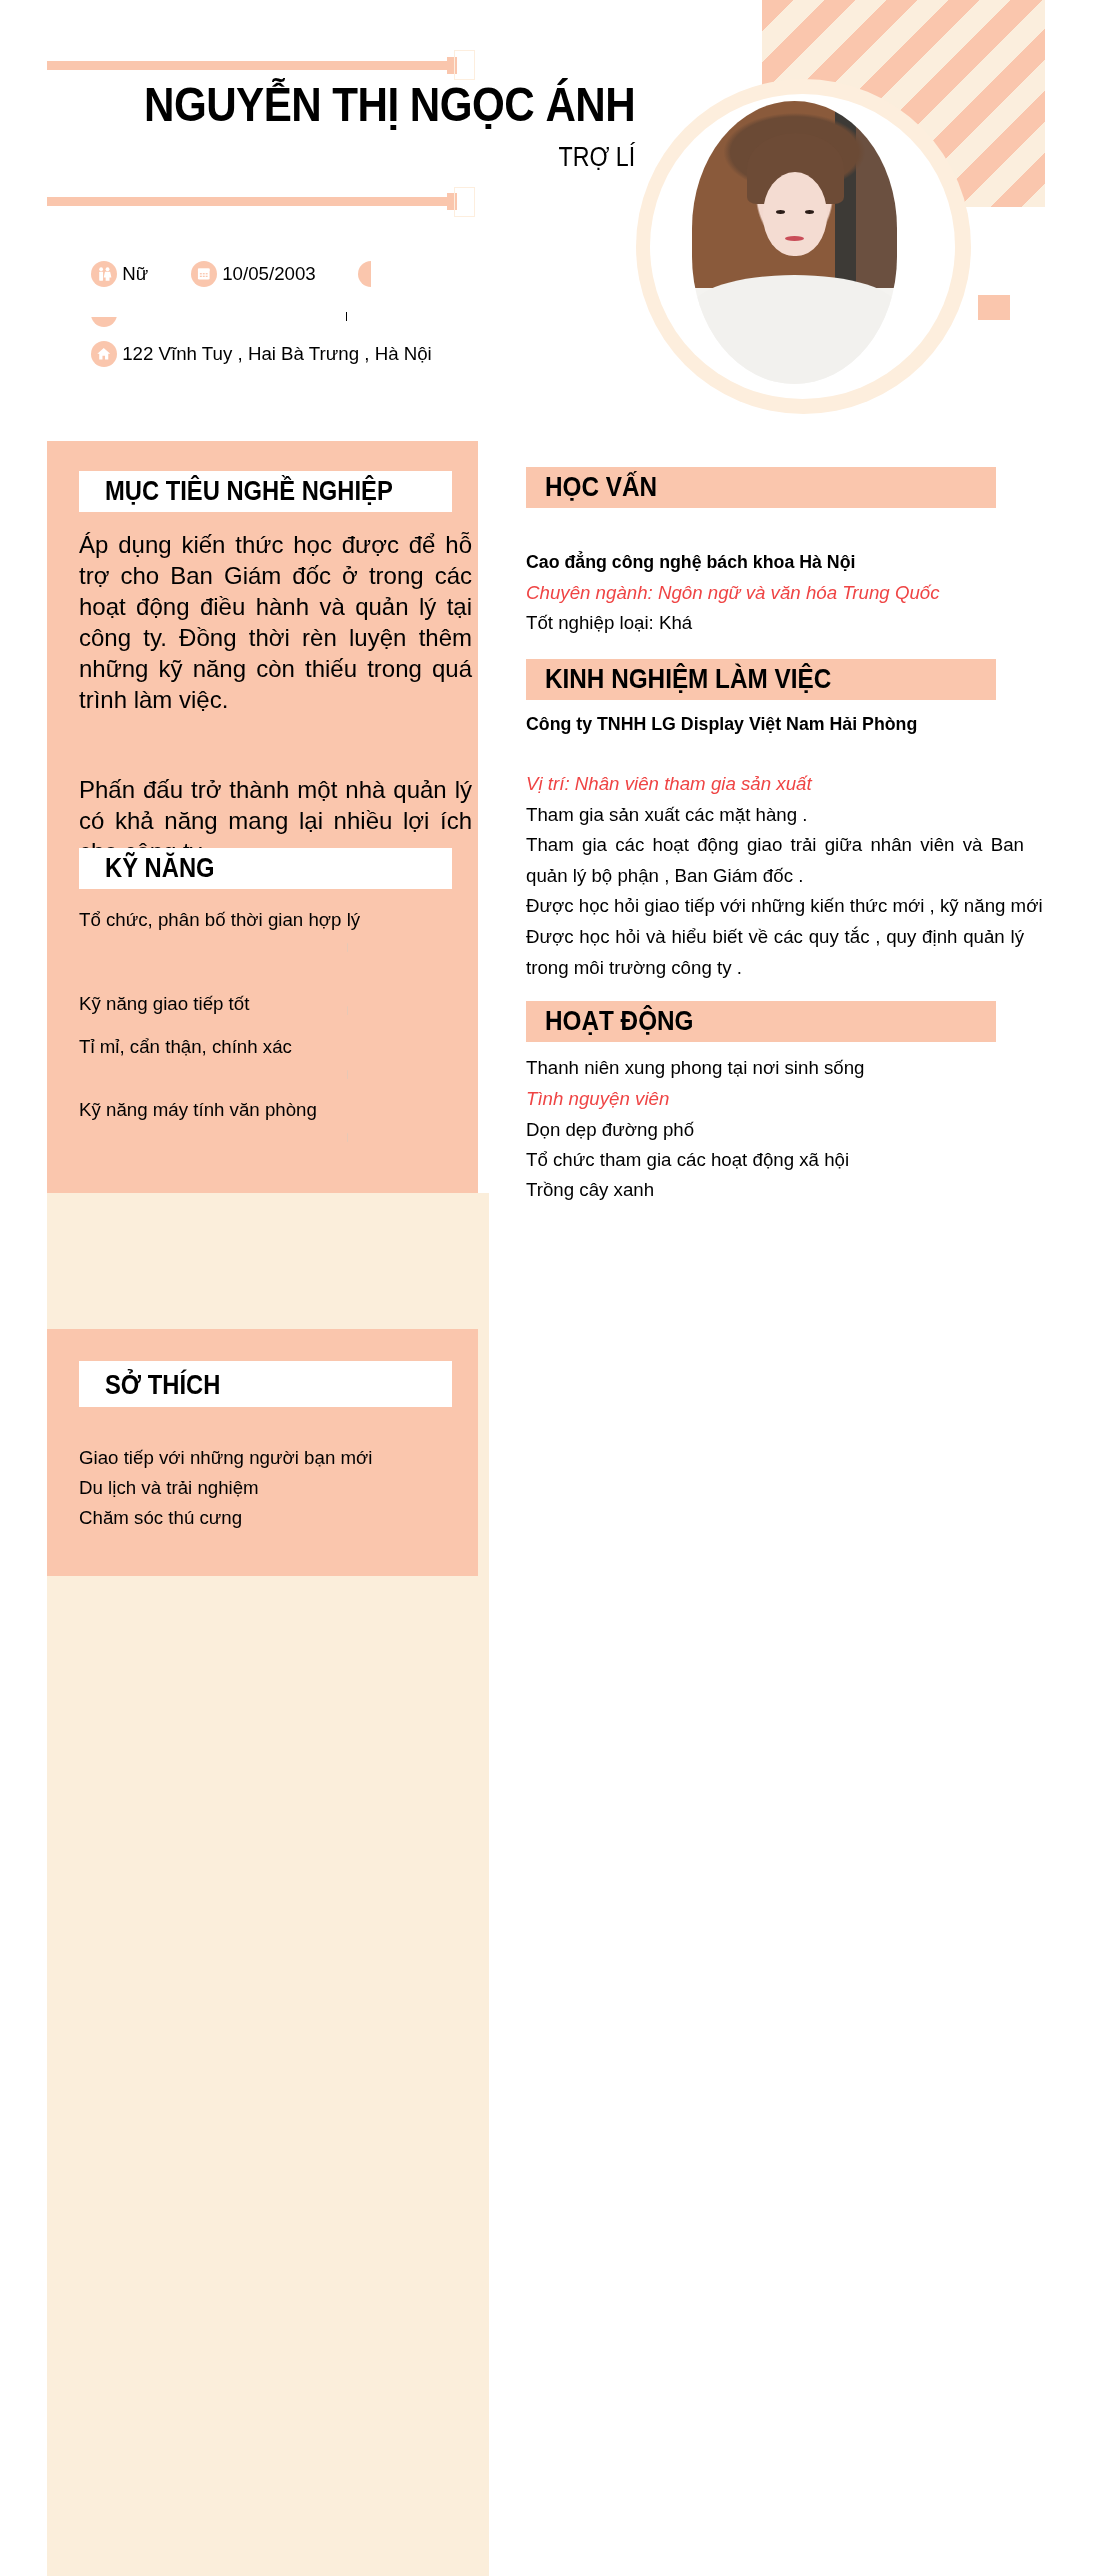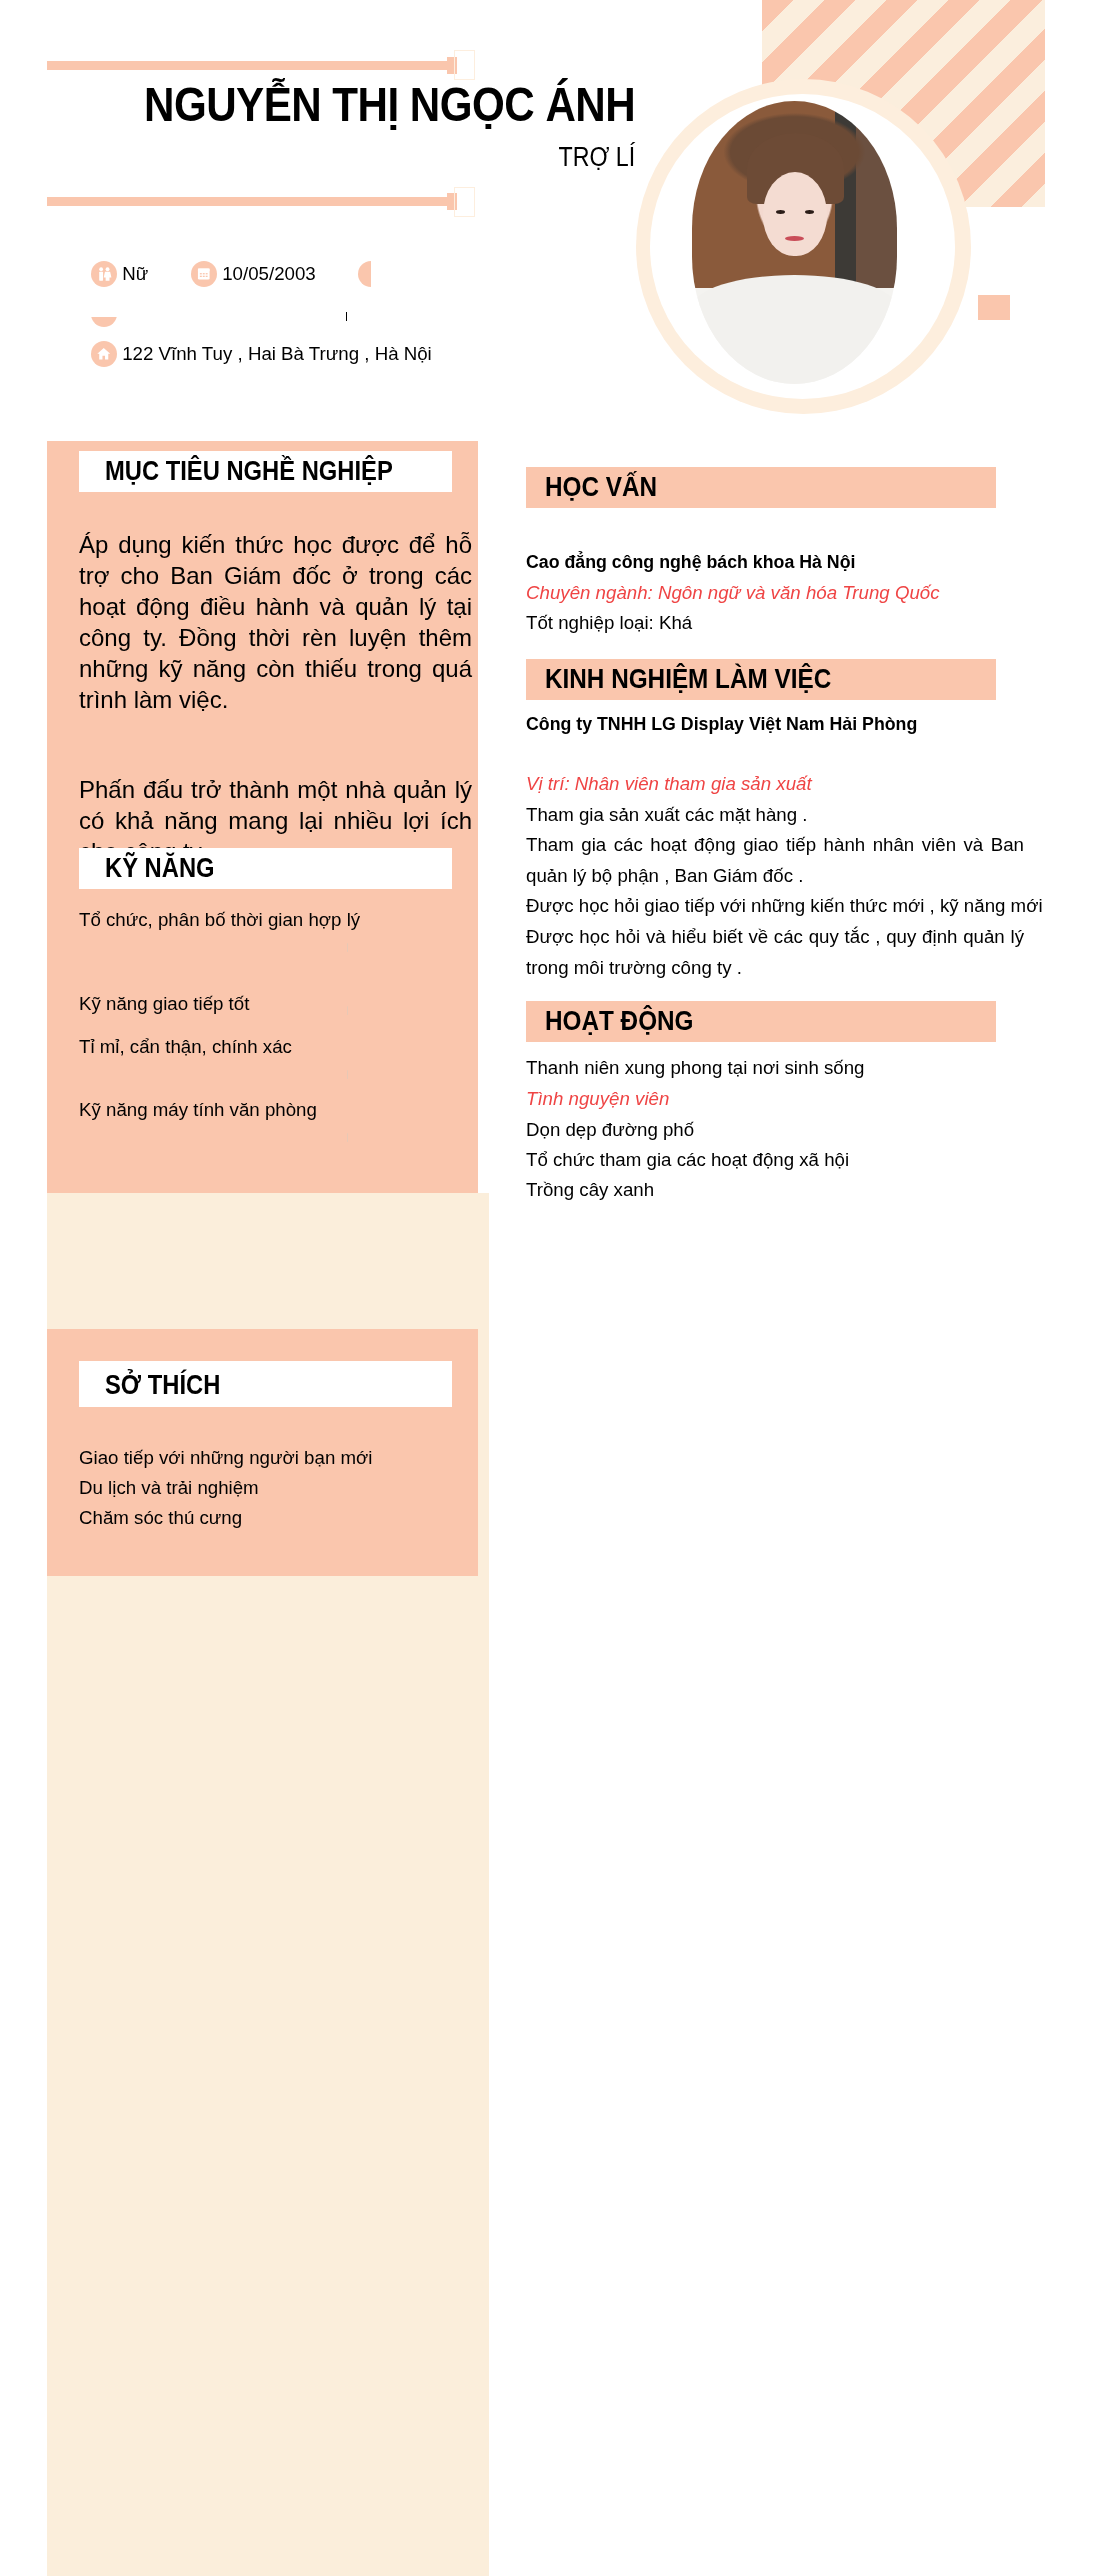--- a/index.html
+++ b/index.html
@@ -137,21 +137,21 @@
     <svg width="15.5" height="15.5" viewBox="0 0 24 24">
         <path d="M12 3L2 12h3v9h5v-6h4v6h5v-9h3z" fill="#fff"></path>
       </svg>
   </span>
   <span>122 Vĩnh Tuy , Hai Bà Trưng , Hà Nội</span>
 </div>
 
 <div class="lcol-bg"></div>
 
 <div class="lbox" style="top:441px; height:752px;">
-  <div class="ltitle" style="top:10px;">
+  <div class="ltitle" style="top:30px;">
     <span>MỤC TIÊU NGHỀ NGHIỆP</span>
   </div>
   <div class="lp" style="top:88px;">Áp dụng kiến thức học được để hỗ trợ cho Ban Giám đốc ở trong các hoạt động điều hành và quản lý tại công ty. Đồng thời rèn luyện thêm những kỹ năng còn thiếu trong quá trình làm việc.</div>
   <div class="lp" style="top:333px;">Phấn đấu trở thành một nhà quản lý có khả năng mang lại nhiều lợi ích cho công ty.</div>
 
   <div class="ltitle" style="top:407px;">
     <span>KỸ NĂNG</span>
   </div>
 
   <div class="skill" style="top:468px;">Tổ chức, phân bố thời gian hợp lý</div>
@@ -190,21 +190,21 @@
 <div class="rline bold" style="top:551px;">Cao đẳng công nghệ bách khoa Hà Nội</div>
 <div class="rline ital" style="top:582px;">Chuyên ngành: Ngôn ngữ và văn hóa Trung Quốc</div>
 <div class="rline" style="top:612px;">Tốt nghiệp loại: Khá</div>
 
 <div class="rtitle" style="top:659px;">
   <span>KINH NGHIỆM LÀM VIỆC</span>
 </div>
 <div class="rline bold" style="top:713px;">Công ty TNHH LG Display Việt Nam Hải Phòng</div>
 <div class="rline ital" style="top:773px;">Vị trí: Nhân viên tham gia sản xuất</div>
 <div class="rline" style="top:804px;">Tham gia sản xuất các mặt hàng .</div>
-<div class="rpara" style="top:829px;">Tham gia các hoạt động giao tiếp hành nhân viên và Ban quản lý bộ phận , Ban Giám đốc .</div>
+<div class="rpara" style="top:829px;">Tham gia các hoạt động giao trải giữa nhân viên và Ban quản lý bộ phận , Ban Giám đốc .</div>
 <div class="rline" style="top:895px;">Được học hỏi giao tiếp với những kiến thức mới , kỹ năng mới</div>
 <div class="rpara" style="top:921px;">Được học hỏi và hiểu biết về các quy tắc , quy định quản lý trong môi trường công ty .</div>
 
 <div class="rtitle" style="top:1001px;">
   <span>HOẠT ĐỘNG</span>
 </div>
 <div class="rline" style="top:1057px;">Thanh niên xung phong tại nơi sinh sống</div>
 <div class="rline ital" style="top:1088px;">Tình nguyện viên</div>
 <div class="rline" style="top:1119px;">Dọn dẹp đường phố</div>
 <div class="rline" style="top:1149px;">Tổ chức tham gia các hoạt động xã hội</div>

